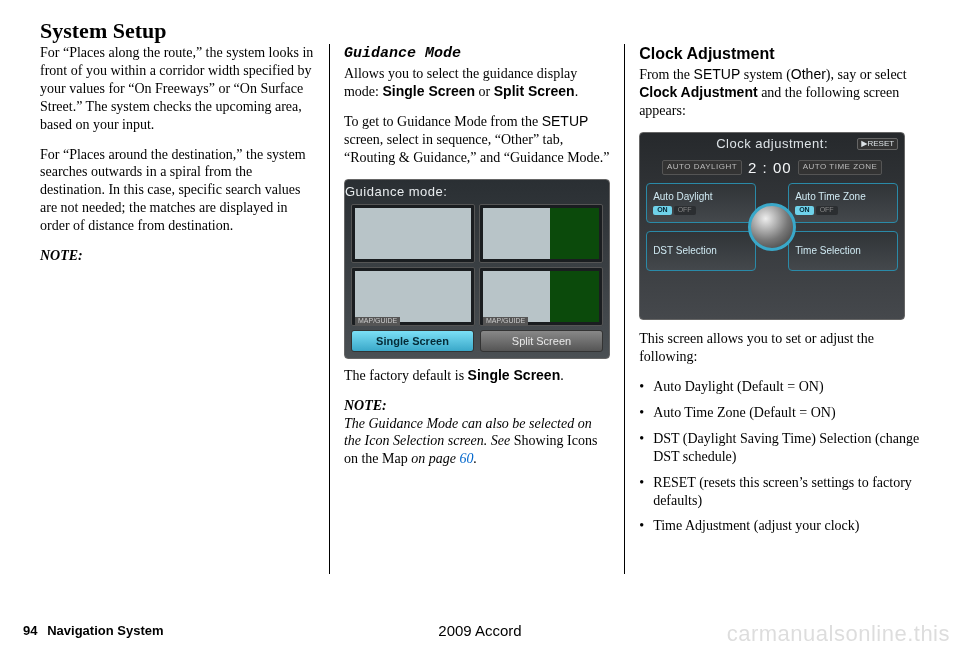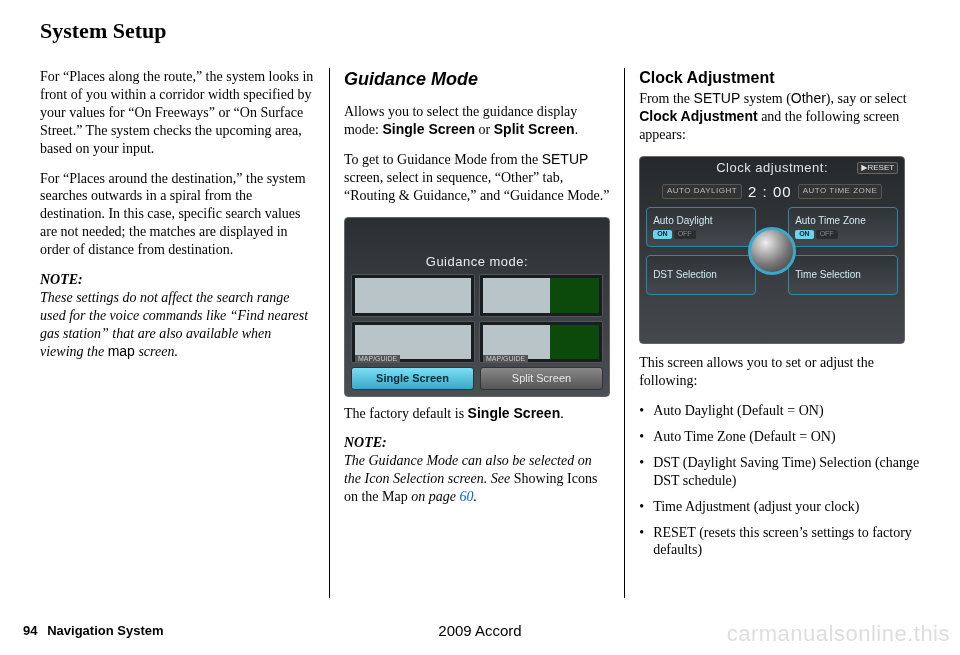--- a/index.html
+++ b/index.html
@@ -8,37 +8,37 @@
     height: 655px;
     background: #fff;
     font-family: "Times New Roman", Times, serif;
     color: #000;
     position: relative;
     padding: 18px 40px 0 40px;
   }
   .page-title {
     font-weight: bold;
     font-size: 22px;
-    margin-bottom: 24px;
+    margin-bottom: 0;
   }
   .columns {
     display: flex;
     gap: 0;
     height: 530px;
   }
   .col {
     font-size: 14px;
     line-height: 1.28;
     padding: 0 14px;
   }
   .col1 { width: 295px; padding-left: 0; border-right: 1px solid #000; }
   .col2 { width: 300px; border-right: 1px solid #000; }
   .col3 { width: 300px; padding-right: 0; }
   p { margin-bottom: 12px; }
-  .sect-heading-i { font-weight: bold; font-style: italic; font-family: Liberation Sans, sans-serif; font-size: 18px; margin-bottom: 12px;}
+  .sect-heading-i { font-weight: bold; font-style: italic; font-family: Liberation Mono, monospace; font-size: 15px; margin-bottom: 2px;}
   .sect-heading { font-weight: bold; font-family: Arial, Helvetica, sans-serif; font-size: 16px; margin-bottom: 2px;}
   .note-label { font-weight: bold; font-style: italic; }
   .italic { font-style: italic; }
   .sans-b { font-family: Arial, Helvetica, sans-serif; font-weight: bold; }
   .serif { font-family: "Times New Roman", Times, serif; }
   .link { color: #0066cc; }
   ul.bullets { list-style: none; padding-left: 0; }
   ul.bullets li { position: relative; padding-left: 14px; margin-bottom: 8px; }
   ul.bullets li::before { content: "•"; position: absolute; left: 0; top: 0; }
 
@@ -47,21 +47,21 @@
     width: 266px; height: 180px;
     background: linear-gradient(#2a2f33, #4a4f53);
     border: 1px solid #666; border-radius: 4px;
     margin: 4px 0 8px 0;
     color: #d0d4d8;
     font-family: Arial, Helvetica, sans-serif;
     font-size: 10px;
     display: flex; flex-direction: column;
     overflow: hidden;
   }
-  .fig-title { text-align: center; font-size: 13px; padding: 4px 0; color: #e8ecee; letter-spacing: 0.5px; margin-top: 32px;}
+  .fig-title { font-size: 13px; padding: 4px 0; color: #e8ecee; letter-spacing: 0.5px;}
   .fig-grid { flex: 1; display: grid; grid-template-columns: 1fr 1fr; grid-template-rows: 1fr 1fr; gap: 4px; padding: 0 6px;}
   .fig-cell { background: #1a1d20; border: 1px solid #555; border-radius: 2px; position: relative; overflow: hidden;}
   .fig-map { position:absolute; inset:3px; background:#b8c4c8;}
   .fig-map2 { position:absolute; left:3px; top:3px; bottom:3px; width:55%; background:#b8c4c8;}
   .fig-guide { position:absolute; right:3px; top:3px; bottom:3px; width:40%; background:#0b4a0b;}
   .fig-tab { position:absolute; left:3px; bottom:-1px; background:#555; color:#ccc; font-size:7px; padding:0 3px;}
   .fig-bottom { display:flex; gap:6px; padding:4px 6px 6px; }
   .fig-btn { flex:1; text-align:center; padding:3px 0; font-size:11px; border-radius:3px; border:1px solid #333;}
   .fig-btn.sel { background: linear-gradient(#7bdff6,#3aa8c9); color:#042a36; font-weight:bold;}
   .fig-btn.unsel { background: linear-gradient(#888,#555); color:#e8e8e8;}
@@ -117,23 +117,20 @@
 
 <div class="page-title">System Setup</div>
 
 <div class="columns">
 
   <div class="col col1">
     <p>For “Places along the route,” the system looks in front of you within a corridor width specified by your values for “On Freeways” or “On Surface Street.” The system checks the upcoming area, based on your input.</p>
     <p>For “Places around the destination,” the system searches outwards in a spiral from the destination. In this case, specific search values are not needed; the matches are displayed in order of distance from destination.</p>
     <p>
       <span class="note-label">NOTE:</span><br>
-      <span class="italic">
-        <span>These settings do not affect the search range used for the voice commands like “Find nearest gas station” that are also available when viewing the </span><span class="serif" style="font-family:Arial,Helvetica,sans-serif; font-style:normal;">map</span><span> screen.</span>
-      </span>
     </p>
   </div>
 
   <div class="col col2">
     <div class="sect-heading-i">Guidance Mode</div>
     <p>
       <span>Allows you to select the guidance display mode: </span><span class="sans-b">Single Screen</span><span> or </span><span class="sans-b">Split Screen</span><span>.</span>
     </p>
     <p>
       <span>To get to Guidance Mode from the </span><span style="font-family:Arial,Helvetica,sans-serif;">SETUP</span><span> screen, select in sequence, “Other” tab, “Routing &amp; Guidance,” and “Guidance Mode.”</span>
@@ -212,22 +209,22 @@
         </div>
         <div class="ck-ring"></div>
       </div>
     </div>
 
     <p>This screen allows you to set or adjust the following:</p>
     <ul class="bullets">
       <li>Auto Daylight (Default = ON)</li>
       <li>Auto Time Zone (Default = ON)</li>
       <li>DST (Daylight Saving Time) Selection (change DST schedule)</li>
+      <li>RESET (resets this screen’s settings to factory defaults)</li>
       <li>Time Adjustment (adjust your clock)</li>
-      <li>RESET (resets this screen’s settings to factory defaults)</li>
     </ul>
   </div>
 
 </div>
 
 <div class="footer">
   <span class="pg">94</span>&nbsp;&nbsp;&nbsp;<span class="lbl">Navigation System</span>
 </div>
 <div class="footer-center">2009  Accord</div>
 <div class="watermark">carmanualsonline.this</div>

